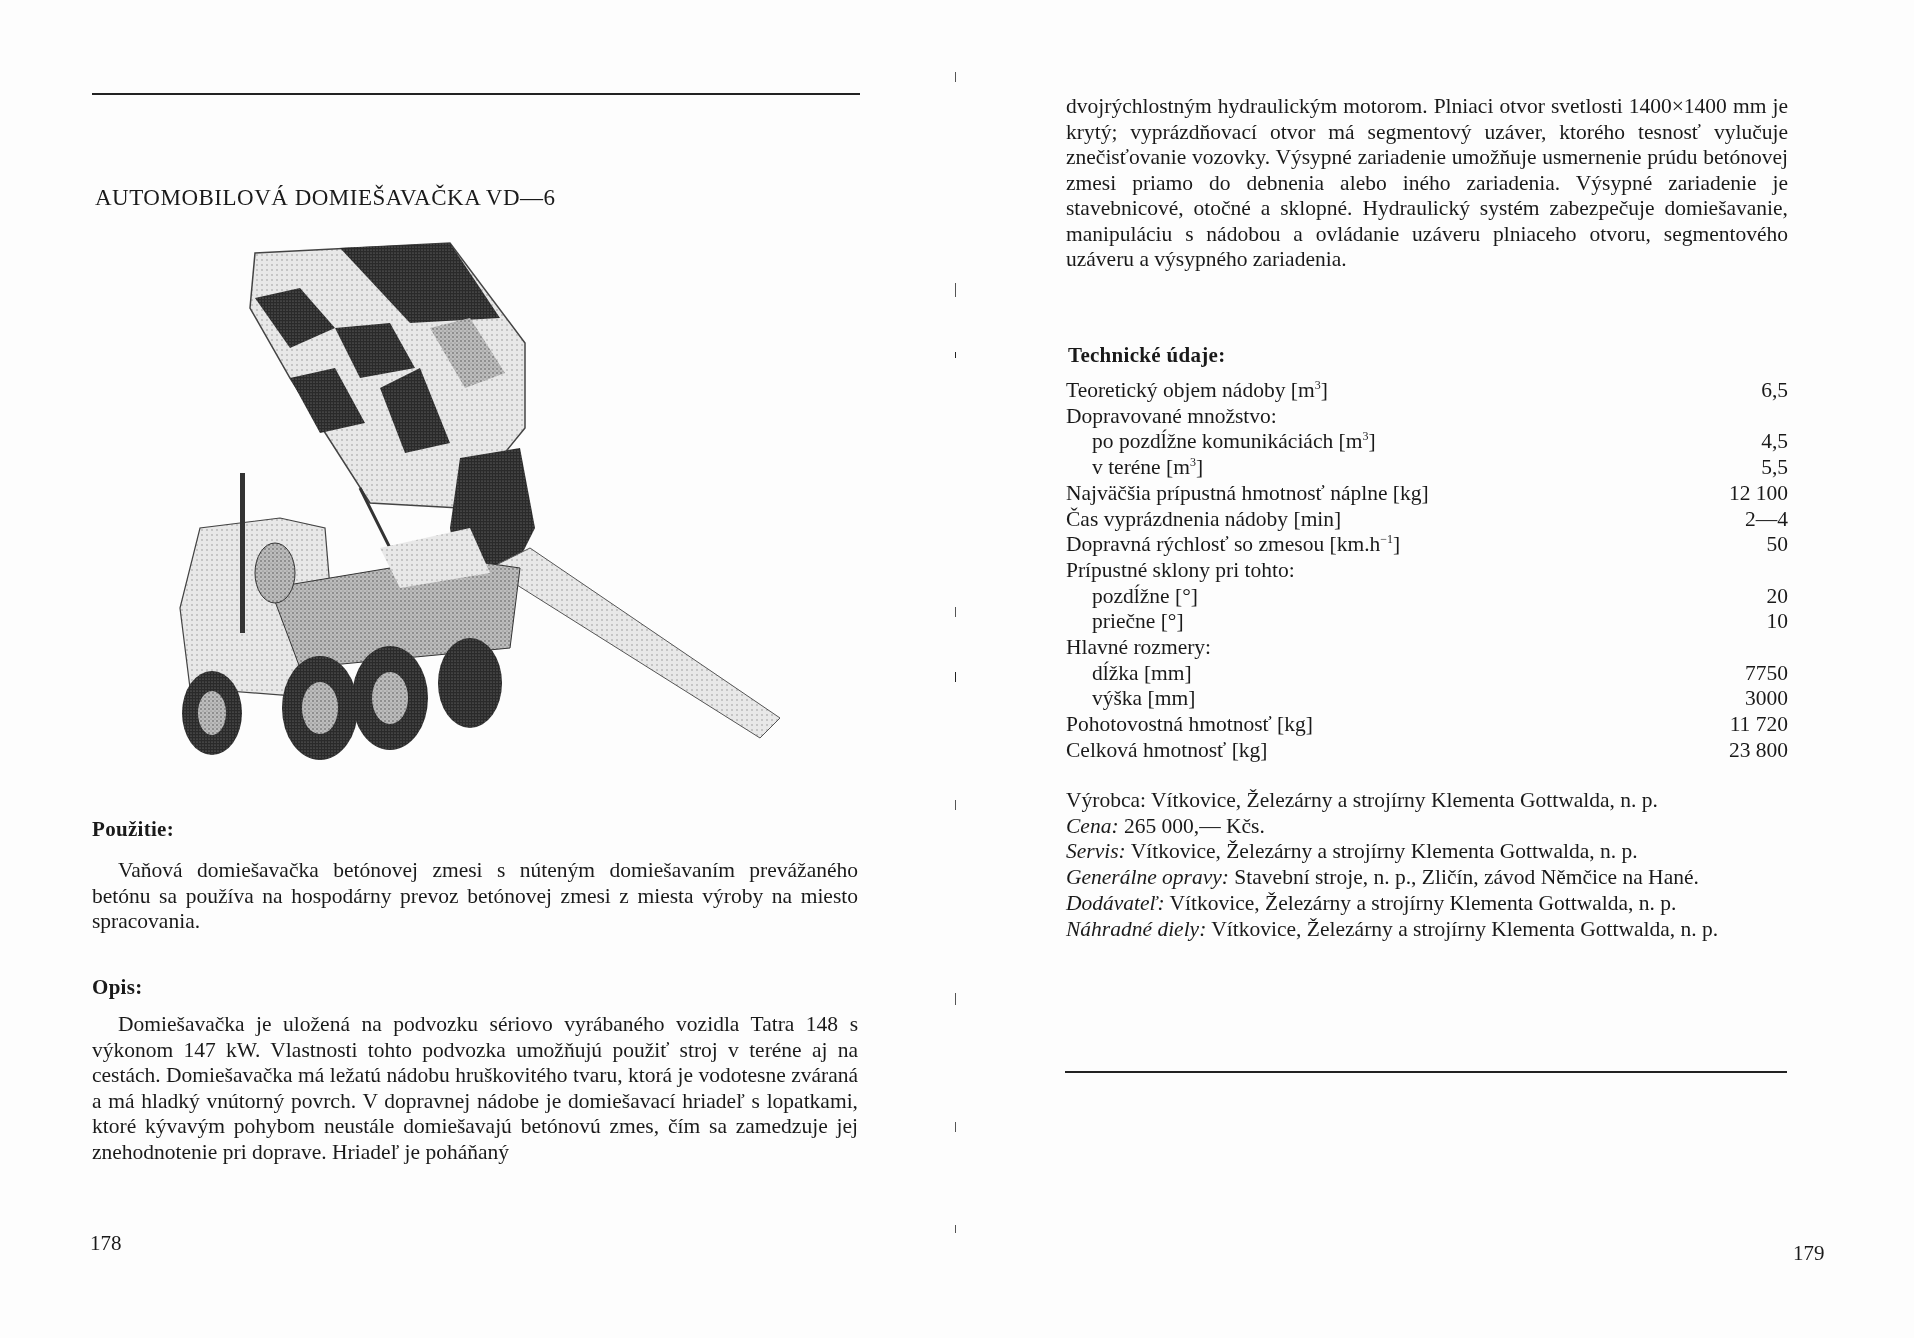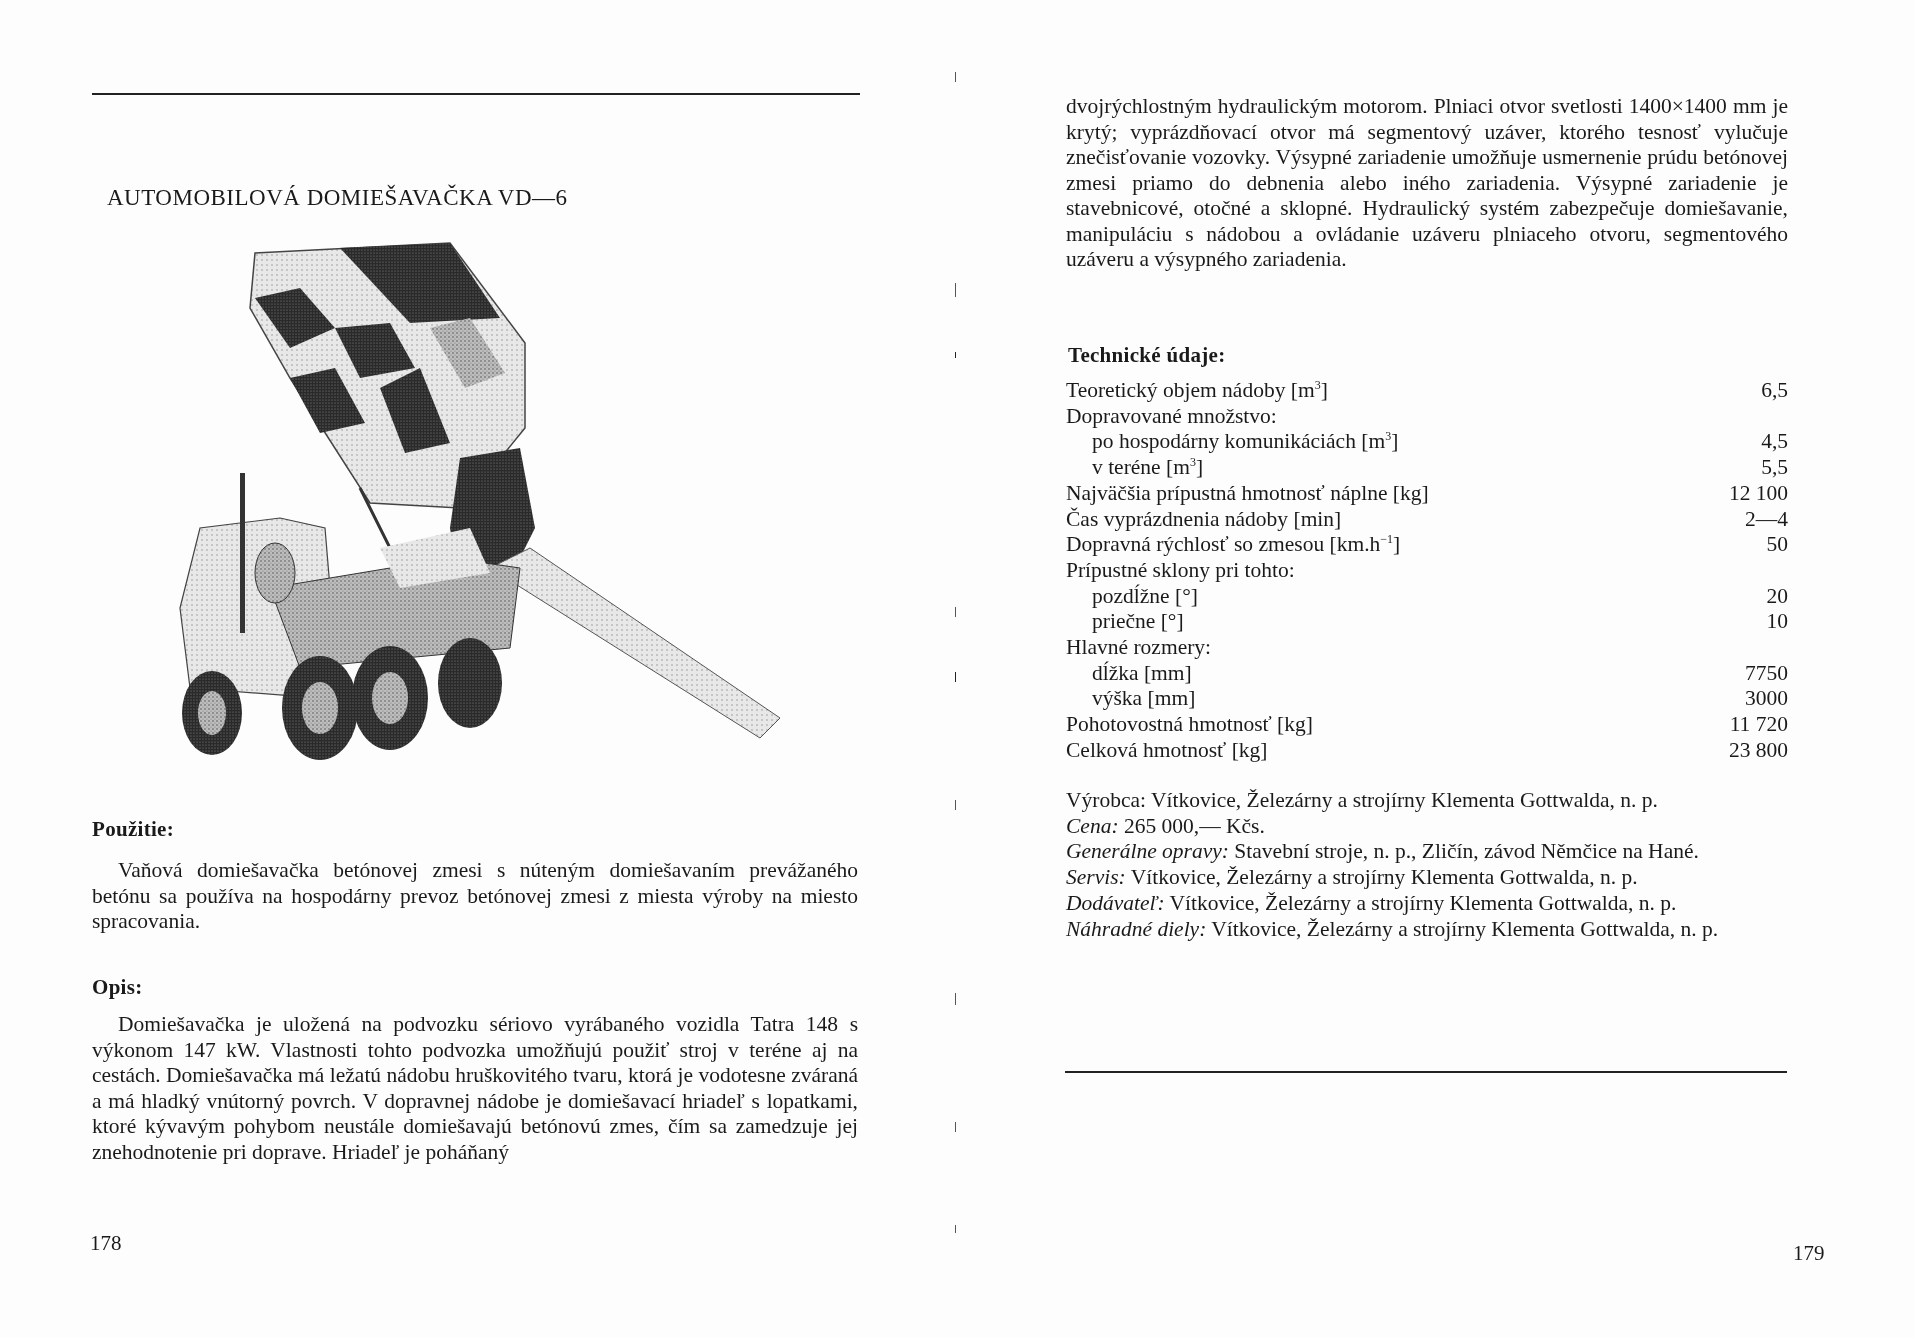--- a/index.html
+++ b/index.html
@@ -10,21 +10,21 @@
   }
   .page { position: absolute; top: 0; height: 1338px; }
   .page-left { left: 0; width: 957px; }
   .page-right { left: 957px; width: 957px; }
 
   .rule { position: absolute; height: 2px; background: #222; }
   .rule-left-top { left: 92px; top: 93px; width: 768px; }
   .rule-right-bottom { left: 108px; top: 1071px; width: 722px; }
 
   .title {
-    position: absolute; left: 107px; top: 170px;
+    position: absolute; left: 95px; top: 170px;
     font-size: 23px; letter-spacing: 0.5px; font-weight: normal; font-family: Liberation Serif, serif;
   }
 
   .photo { position: absolute; left: 160px; top: 228px; width: 640px; height: 540px; }
 
   .heading { position: absolute; font-size: 21px; font-weight: bold; letter-spacing: 0.3px; }
   .h-pouzitie { left: 92px; top: 800px; }
   .h-opis { left: 92px; top: 958px; }
   .h-tech { left: 111px; top: 326px; }
 
@@ -138,21 +138,21 @@
   <div class="specs" id="specs">
       <div class="spec-row">
         <span class="spec-label"><span>Teoretický objem nádoby [m</span><sup>3</sup><span>]</span></span>
         <span class="spec-value">6,5</span>
       </div>
       <div class="spec-row">
         <span class="spec-label"><span>Dopravované množstvo:</span></span>
         <span class="spec-value"></span>
       </div>
       <div class="spec-row sub">
-        <span class="spec-label"><span>po hospodárny komunikáciách [m</span><sup>3</sup><span>]</span></span>
+        <span class="spec-label"><span>po pozdĺžne komunikáciách [m</span><sup>3</sup><span>]</span></span>
         <span class="spec-value">4,5</span>
       </div>
       <div class="spec-row sub">
         <span class="spec-label"><span>v teréne [m</span><sup>3</sup><span>]</span></span>
         <span class="spec-value">5,5</span>
       </div>
       <div class="spec-row">
         <span class="spec-label"><span>Najväčšia prípustná hmotnosť náplne [kg]</span></span>
         <span class="spec-value">12 100</span>
       </div>
@@ -194,21 +194,21 @@
       </div>
       <div class="spec-row">
         <span class="spec-label"><span>Celková hmotnosť [kg]</span></span>
         <span class="spec-value">23 800</span>
       </div>
     </div>
 
   <div class="info" id="info">
       <div class="info-item"><span>Výrobca:</span> <span>Vítkovice, Železárny a strojírny Klementa Gottwalda, n. p.</span></div>
       <div class="info-item"><span class="info-label">Cena:</span> <span>265 000,— Kčs.</span></div>
+      <div class="info-item"><span class="info-label">Servis:</span> <span>Vítkovice, Železárny a strojírny Klementa Gottwalda, n. p.</span></div>
       <div class="info-item"><span class="info-label">Generálne opravy:</span> <span>Stavební stroje, n. p., Zličín, závod Němčice na Hané.</span></div>
-      <div class="info-item"><span class="info-label">Servis:</span> <span>Vítkovice, Železárny a strojírny Klementa Gottwalda, n. p.</span></div>
       <div class="info-item"><span class="info-label">Dodávateľ:</span> <span>Vítkovice, Železárny a strojírny Klementa Gottwalda, n. p.</span></div>
       <div class="info-item"><span class="info-label">Náhradné diely:</span> <span>Vítkovice, Železárny a strojírny Klementa Gottwalda, n. p.</span></div>
     </div>
 
   <div class="rule rule-right-bottom"></div>
   <div class="page-num pn-right">179</div>
 </div>
 
 </body></html>

